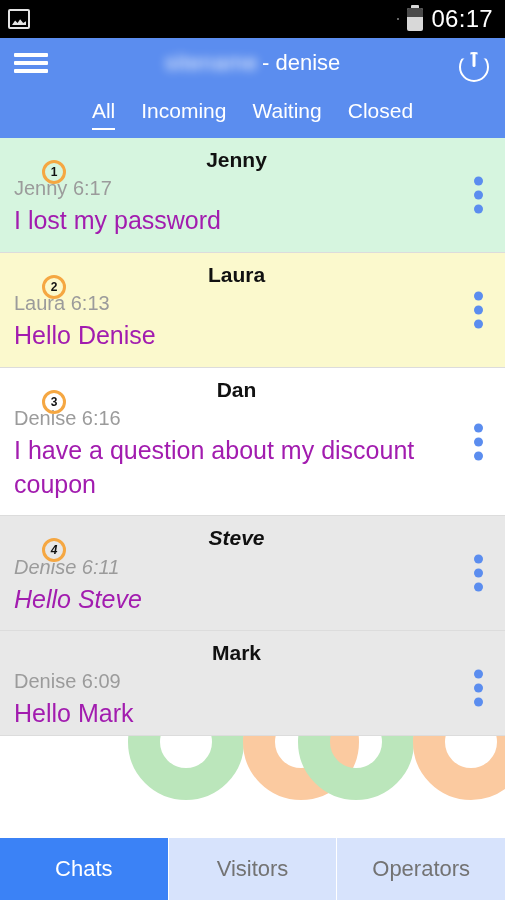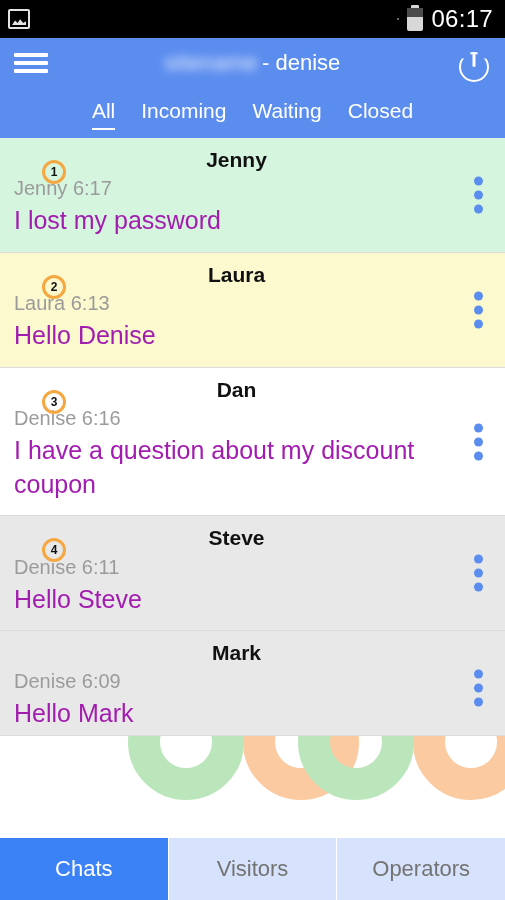--- a/index.html
+++ b/index.html
@@ -197,21 +197,21 @@
         <div class="row-name">Dan</div>
         <div class="badge">3</div>
         <div class="row-meta">Denise 6:16</div>
         <div class="row-msg">I have a question about my discount coupon</div>
         <div class="kebab">
           <i></i>
           <i></i>
           <i></i>
         </div>
       </div>
-      <div class="chat-row" style="background: rgb(232, 232, 232);">
+      <div class="chat-row" style="background: rgb(232, 232, 232); font-style: italic;">
         <div class="row-name">Steve</div>
         <div class="badge">4</div>
         <div class="row-meta">Denise 6:11</div>
         <div class="row-msg">Hello Steve</div>
         <div class="kebab">
           <i></i>
           <i></i>
           <i></i>
         </div>
       </div>

